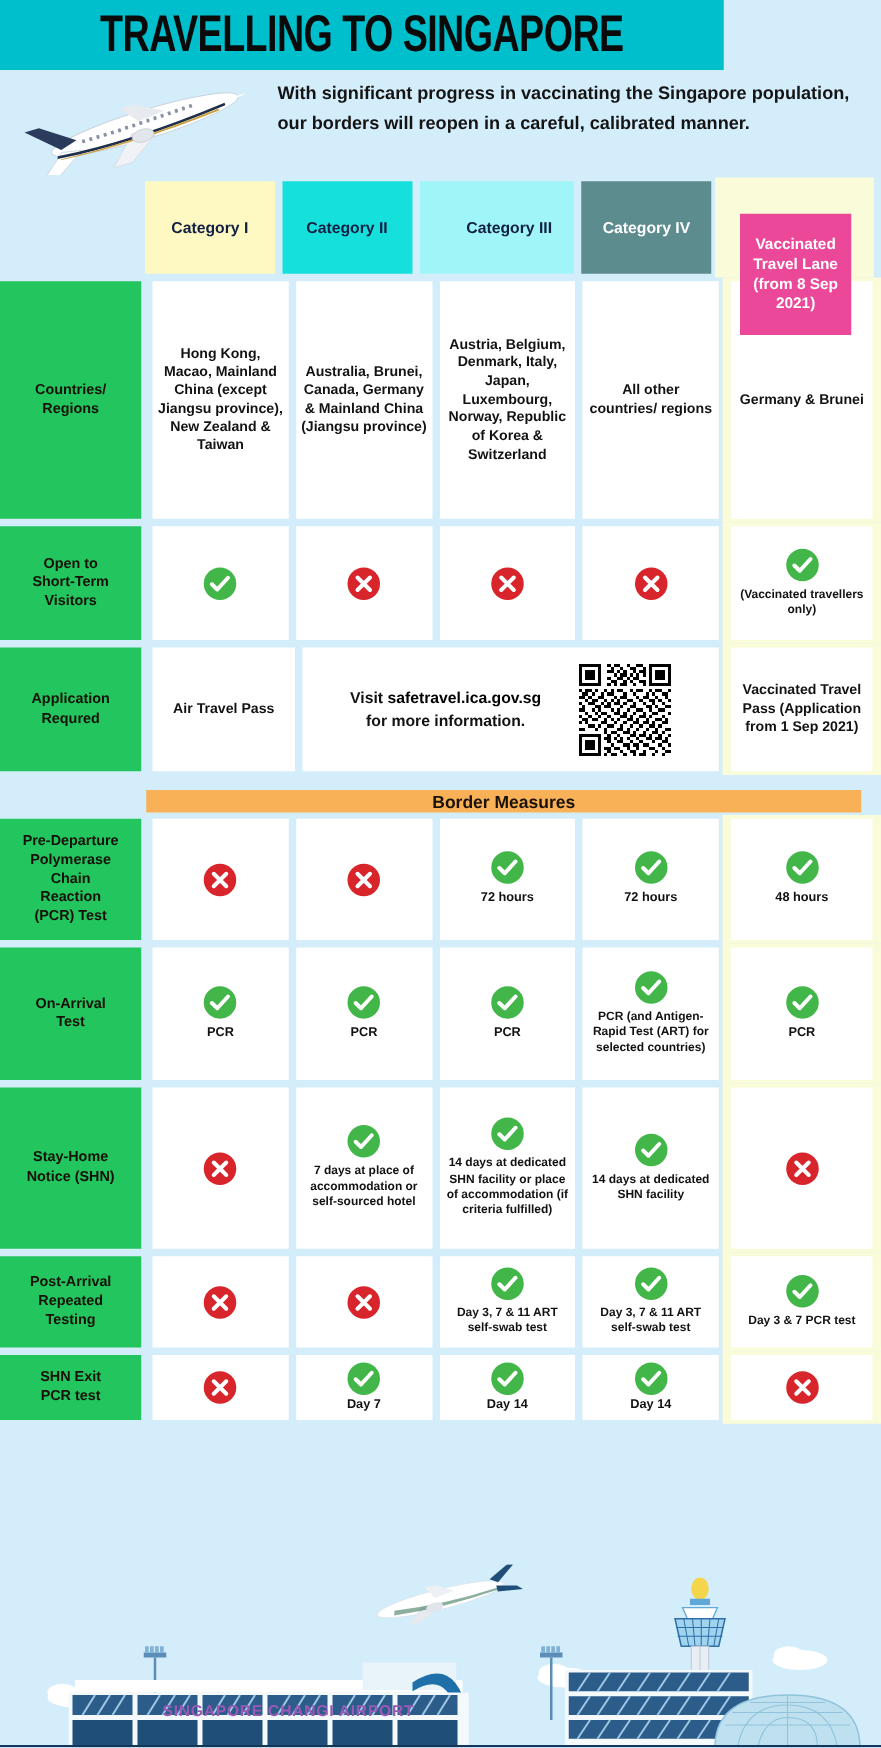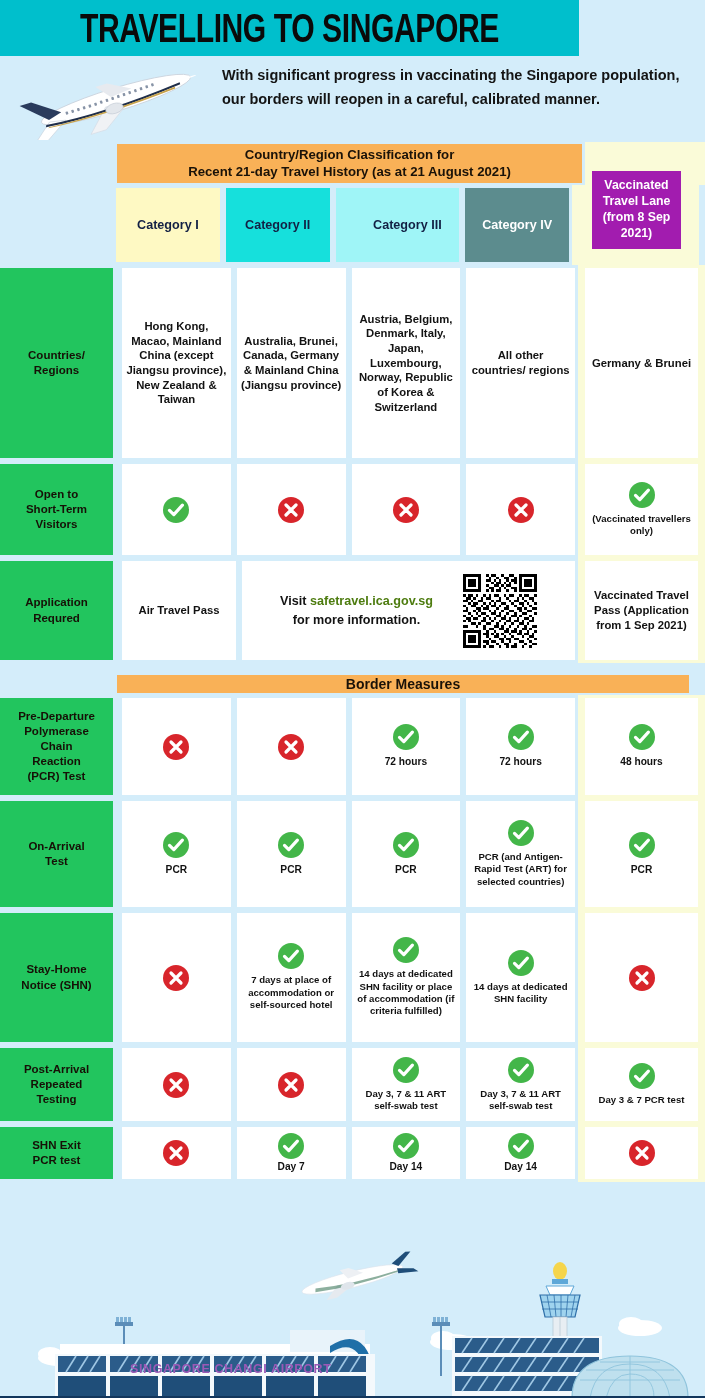--- a/index.html
+++ b/index.html
@@ -156,22 +156,22 @@
     text-align: center;
   }
   .cat.c1 { background: #fef9c3; }
   .cat.c2 { background: #16E0DC; }
   .cat.c3 { background: #9FF5F7; padding-left: 20px; }
   .cat.c4 { background: #5C8C8E; color: #FFFFFF; }
 
   .vtl-badge {
     position: absolute;
     left: 592px; top: 171px;
-    width: 89px; height: 78px;
-    background: #a21caf;
+    width: 89px; height: 97px;
+    background: #ec4899;
     color: #FFFFFF;
     font-weight: bold;
     font-size: 12.3px;
     line-height: 1.3;
     display: flex; align-items: center; justify-content: center;
     text-align: center;
     padding: 3px;
   }
 
   
@@ -194,21 +194,21 @@
     flex: 0 0 auto;
   }
   .tick { background: #43B649; }
   .cross { background: #D8252B; }
   .tick svg, .cross svg { display: block; }
   .icon-gap { height: 5px; }
 
   .sub { font-size: 10.2px; font-weight: bold; line-height: 1.28; }
   .cell-note { font-size: 9.6px; font-weight: bold; line-height: 1.3; }
 
-  .link { color: #4d7c0f; }
+  .link { color: #000000; }
 
   
   .qr { width: 74px; height: 74px; display: block; }
   .appwide {
     display: flex; align-items: center; justify-content: center;
     gap: 30px; width: 100%;
   }
   .appwide-text { font-size: 12.6px; font-weight: bold; line-height: 1.5; }
 
   
@@ -266,30 +266,20 @@
             <rect x="146" y="35" width="2.4" height="3" rx="0.6"></rect>
         </g>
         <ellipse cx="104" cy="48" rx="9" ry="5" fill="#E3E7EC" stroke="#C2CAD4" stroke-width="0.6"></ellipse>
       </g>
     </svg>
     <div class="intro-text">With significant progress in vaccinating the Singapore population, our borders will reopen in a careful, calibrated manner.</div>
   </div>
 
   <div class="grid">
 
-    <div class="hdr-row">
-      <div class="hdr-spacer"></div>
-      <div class="hdr-banner">
-        <div>
-          <div>Country/Region Classification for</div>
-          <div>Recent 21-day Travel History (as at 21 August 2021)</div>
-        </div>
-      </div>
-      <div class="hdr-vtl"></div>
-    </div>
 
     <div class="cat-row">
       <div class="cat-spacer"></div>
       <div class="cat-cells">
         <div class="cat c1">Category I</div>
         <div class="cat c2">Category II</div>
         <div class="cat c3">Category III</div>
         <div class="cat c4">Category IV</div>
       </div>
       <div class="hdr-vtl"></div>

